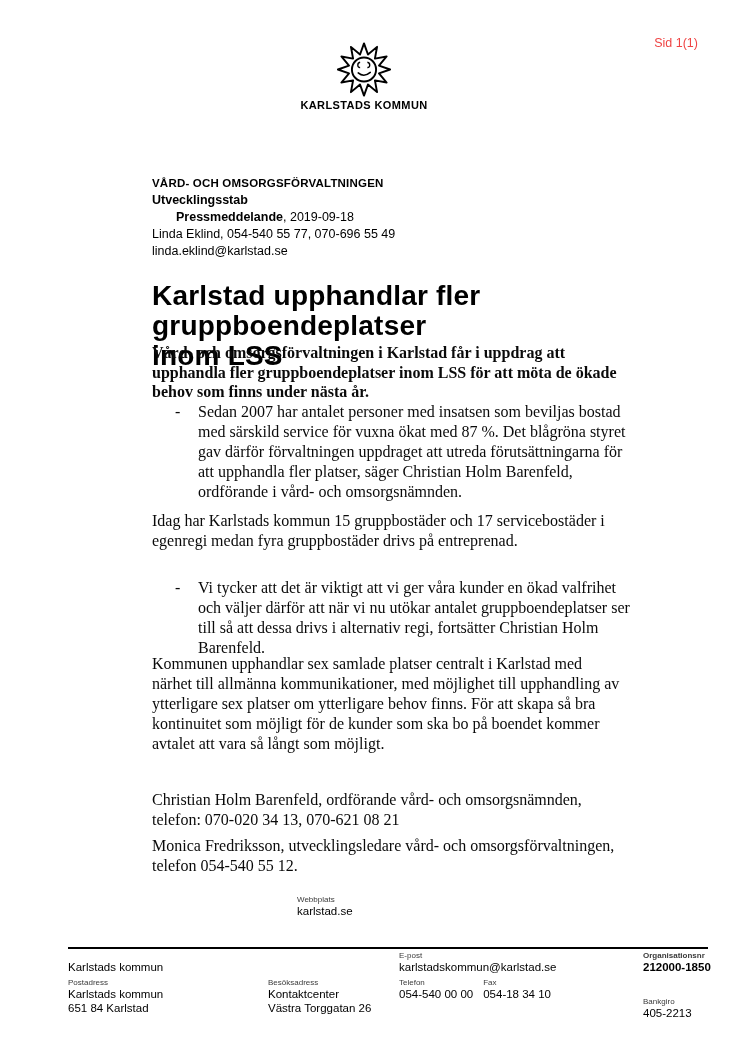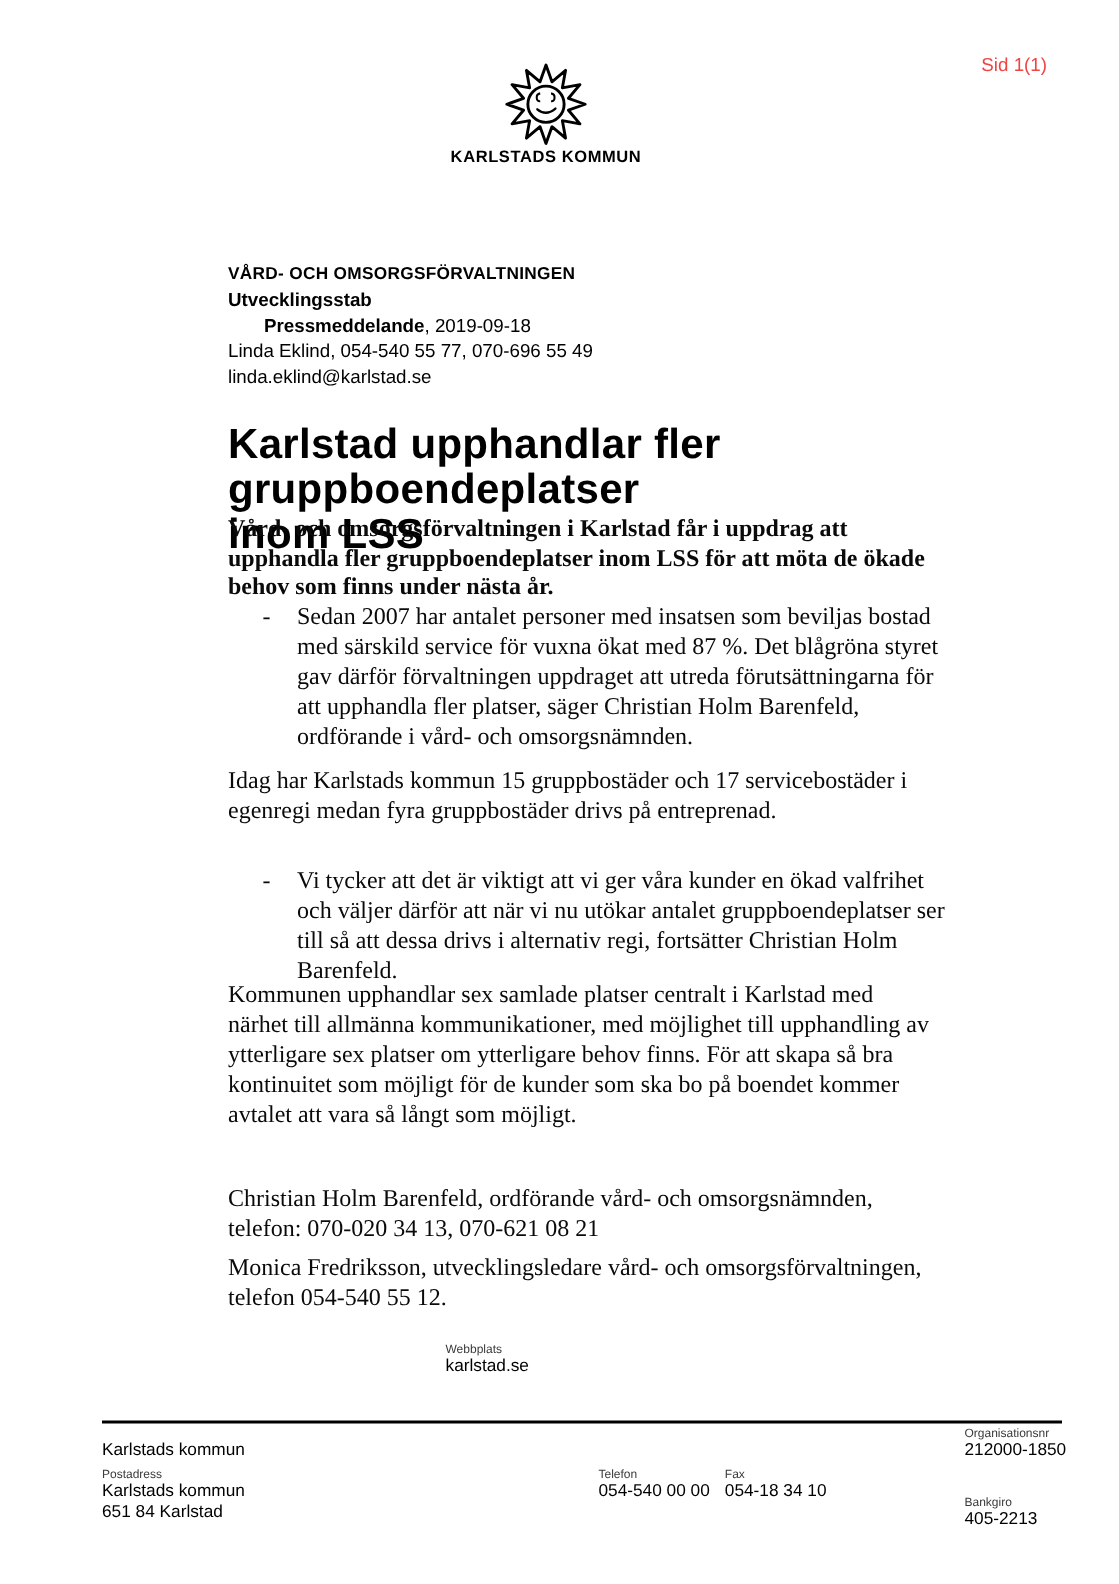--- a/index.html
+++ b/index.html
@@ -91,21 +91,21 @@
     width: 640px;
     height: 2px;
     background: #000;
   }
   .f-cell { position: absolute; font-size: 11.5px; line-height: 13.5px; }
   .flabel { font-size: 8px; line-height: 10px; color: #3a3a3a; height: 10px; }
   .fvalue { color: #000; }
   .fc1r1 { top: 951px; left: 68px;  width: 190px; }
   .fc2r1 { top: 895px; left: 268px; width: 125px; margin-left: 29px; }
   .fc3r1 { top: 951px; left: 399px; width: 238px; }
-  .fc4r1 { top: 951px; left: 643px; width: 95px;  }
+  .fc4r1 { top: 951px; left: 643px; width: 95px; font-weight: bold;  }
   .fc1r2 { top: 978px; left: 68px;  width: 190px; }
   .fc2r2 { top: 978px; left: 268px; width: 125px; }
   .fc3r2 { top: 978px; left: 399px; width: 238px; }
   .fc4r2 { top: 978px; left: 643px; width: 95px; margin-top: 19px;  }
   .sub { display: inline-block; vertical-align: top; }
   .sub-tel { width: 81px; }
 </style>
 </head>
 <body>
 
@@ -159,29 +159,38 @@
   <div class="footer-divider"></div>
 
   <div class="f-cell fc1r1">
     <div class="flabel"></div>
     <div class="fvalue">Karlstads kommun</div>
   </div>
   <div class="f-cell fc2r1">
     <div class="flabel">Webbplats</div>
     <div class="fvalue">karlstad.se</div>
   </div>
+  <div class="f-cell fc3r1">
+    <div class="flabel">E-post</div>
+    <div class="fvalue">karlstadskommun@karlstad.se</div>
+  </div>
   <div class="f-cell fc4r1">
     <div class="flabel">Organisationsnr</div>
     <div class="fvalue">212000-1850</div>
   </div>
 
   <div class="f-cell fc1r2">
     <div class="flabel">Postadress</div>
     <div class="fvalue">Karlstads kommun</div>
     <div class="fvalue">651 84 Karlstad</div>
+  </div>
+  <div class="f-cell fc2r2">
+    <div class="flabel">Besöksadress</div>
+    <div class="fvalue">Kontaktcenter</div>
+    <div class="fvalue">Västra Torggatan 26</div>
   </div>
   <div class="f-cell fc3r2">
     <div class="sub sub-tel">
       <div class="flabel">Telefon</div>
       <div class="fvalue">054-540 00 00</div>
     </div>
     <div class="sub">
       <div class="flabel">Fax</div>
       <div class="fvalue">054-18 34 10</div>
     </div>

